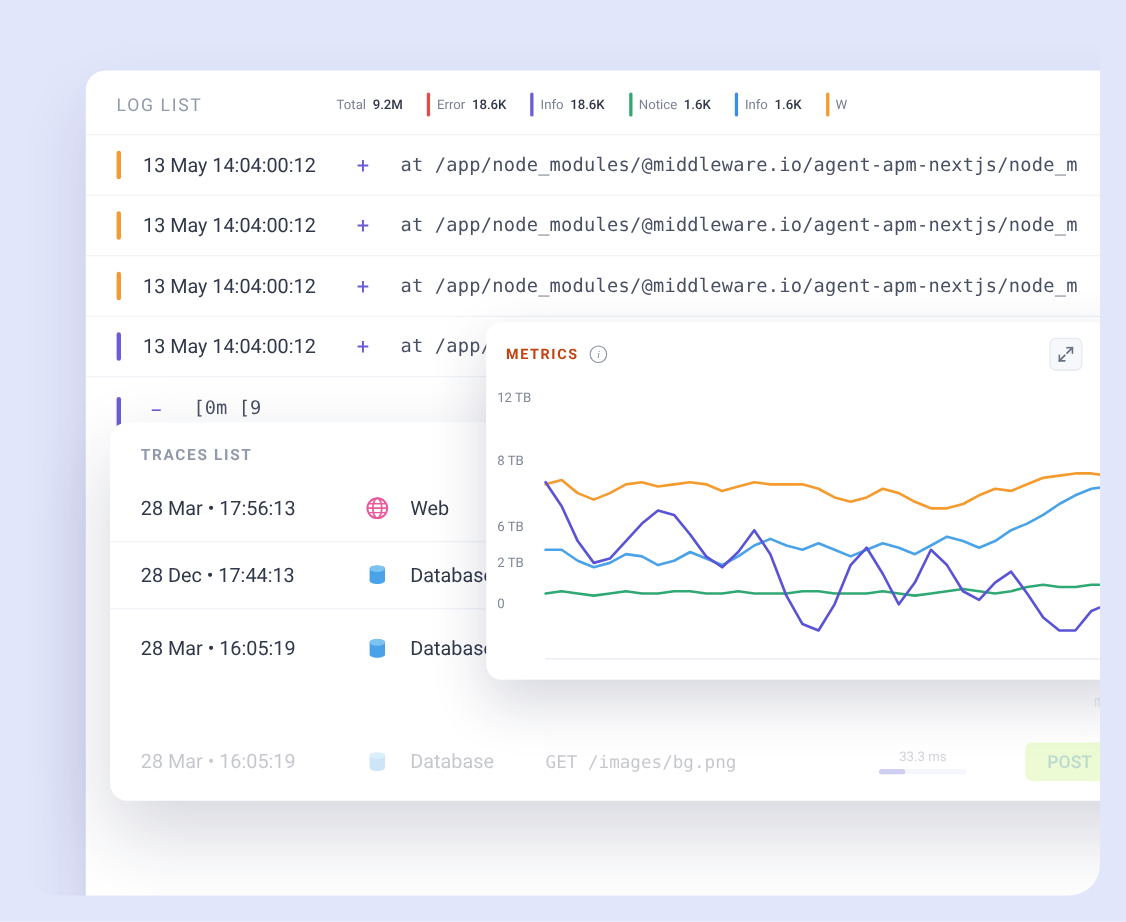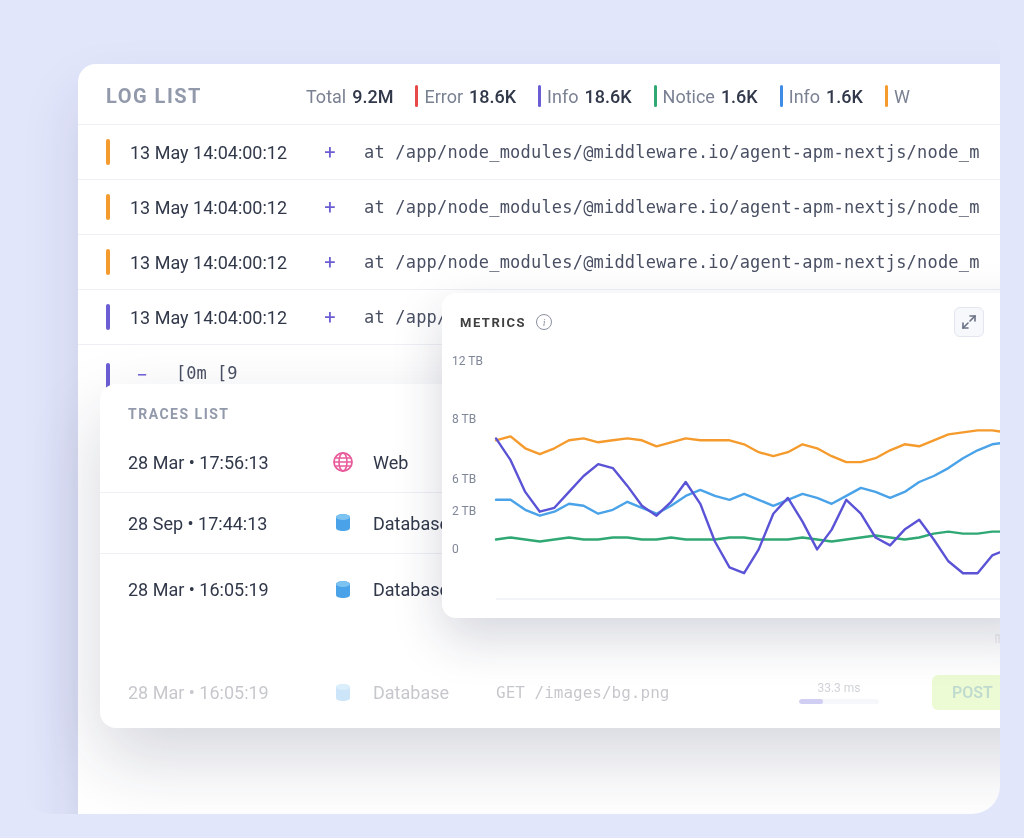--- a/index.html
+++ b/index.html
@@ -29,27 +29,27 @@
     padding-bottom: 430px;
   }
   .log-header {
     display: flex;
     align-items: center;
     gap: 20px;
     padding: 20px 28px 16px 28px;
     white-space: nowrap;
   }
   .log-title {
-    font-size: 20px;
-    font-weight: 700;
+    font-size: 16px;
+    font-weight: 400;
     letter-spacing: 1.5px;
     color: #9199ab;
     flex: 0 0 180px;
   }
-  .stat { display: flex; align-items: center; gap: 6px; font-size: 18px; }
+  .stat { display: flex; align-items: center; gap: 6px; font-size: 12px; }
   .stat .bar { width: 3px; height: 22px; border-radius: 2px; }
   .stat .label { color: #7a8193; }
   .stat .value { color: #31384a; font-weight: 500; }
   .log-row {
     display: flex;
     align-items: center;
     gap: 0;
     padding: 14px 28px;
     border-top: 1px solid #eef0f5;
     font-size: 18px;
@@ -116,21 +116,21 @@
     top: 269px;
     left: 418px;
     width: 600px;
     height: 325px;
     background: #ffffff;
     border-radius: 14px;
     box-shadow: 0 20px 50px rgba(30,35,70,0.18);
     overflow:hidden;
   }
   .metrics-head { display:flex; align-items:center; padding:14px 18px; gap:10px;}
-  .metrics-title { font-size:13px; font-weight:700; letter-spacing:1.5px; color:#404040;}
+  .metrics-title { font-size:13px; font-weight:700; letter-spacing:1.5px; color:#c2410c;}
   .info-dot { width:16px;height:16px;border:1.6px solid #8a90a0;border-radius:50%;display:flex;align-items:center;justify-content:center;font-size:10px;color:#8a90a0;font-family:Georgia,serif;font-style:italic;}
   .head-spacer{flex:1;}
   .icon-btn { width:30px;height:30px;border:1px solid #e3e6ef;border-radius:6px;display:flex;align-items:center;justify-content:center;color:#6a7184;background:#f7f8fb;}
   .chart-body{position:relative; height:260px; padding: 0 6px 0 54px;}
   .ytick{position:absolute;left:10px;font-size:12px;color:#7f8698;transform:translateY(-50%);}
   .tick-purple{color:#6b5dd3;}
 </style>
 </head>
 <body>
 
@@ -216,21 +216,21 @@
               <circle cx="11" cy="11" r="9" fill="none" stroke="#e85b9b" stroke-width="1.8"></circle>
               <ellipse cx="11" cy="11" rx="4" ry="9" fill="none" stroke="#e85b9b" stroke-width="1.6"></ellipse>
               <line x1="2" y1="11" x2="20" y2="11" stroke="#e85b9b" stroke-width="1.6"></line>
               <line x1="3.5" y1="7" x2="18.5" y2="7" stroke="#e85b9b" stroke-width="1.3"></line>
               <line x1="3.5" y1="15" x2="18.5" y2="15" stroke="#e85b9b" stroke-width="1.3"></line>
             </svg>
           </span>
           <span class="trace-kind">Web</span>
         </div>
         <div class="trace-row">
-          <span class="trace-ts">28 Sep • 17:44:13</span>
+          <span class="trace-ts">28 Dec • 17:44:13</span>
           <span class="trace-icon">
             <svg width="22" height="22" viewBox="0 0 22 22">
               <ellipse cx="11" cy="5" rx="7" ry="3" fill="#4aa3e8"></ellipse>
               <path d="M4 5v11c0 1.7 3.1 3 7 3s7-1.3 7-3V5" fill="#4aa3e8"></path>
               <ellipse cx="11" cy="5" rx="7" ry="3" fill="#7cc3f2"></ellipse>
             </svg>
           </span>
           <span class="trace-kind">Database</span>
         </div>
         <div class="trace-row">

